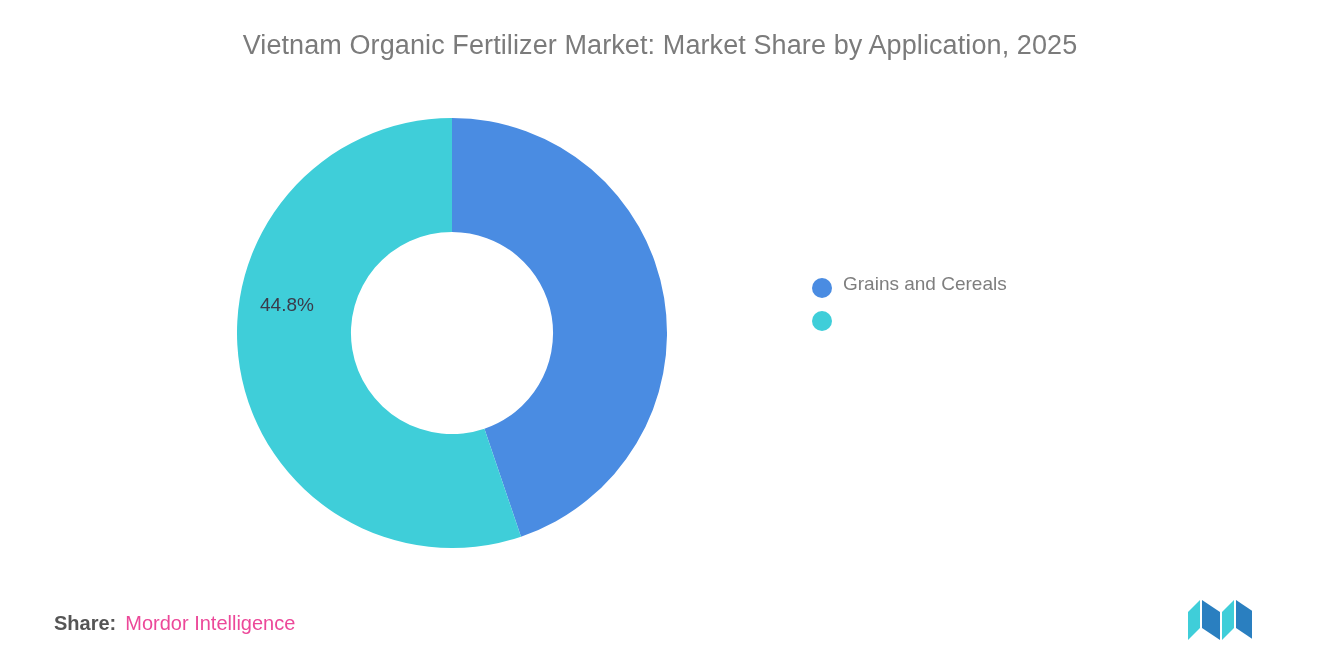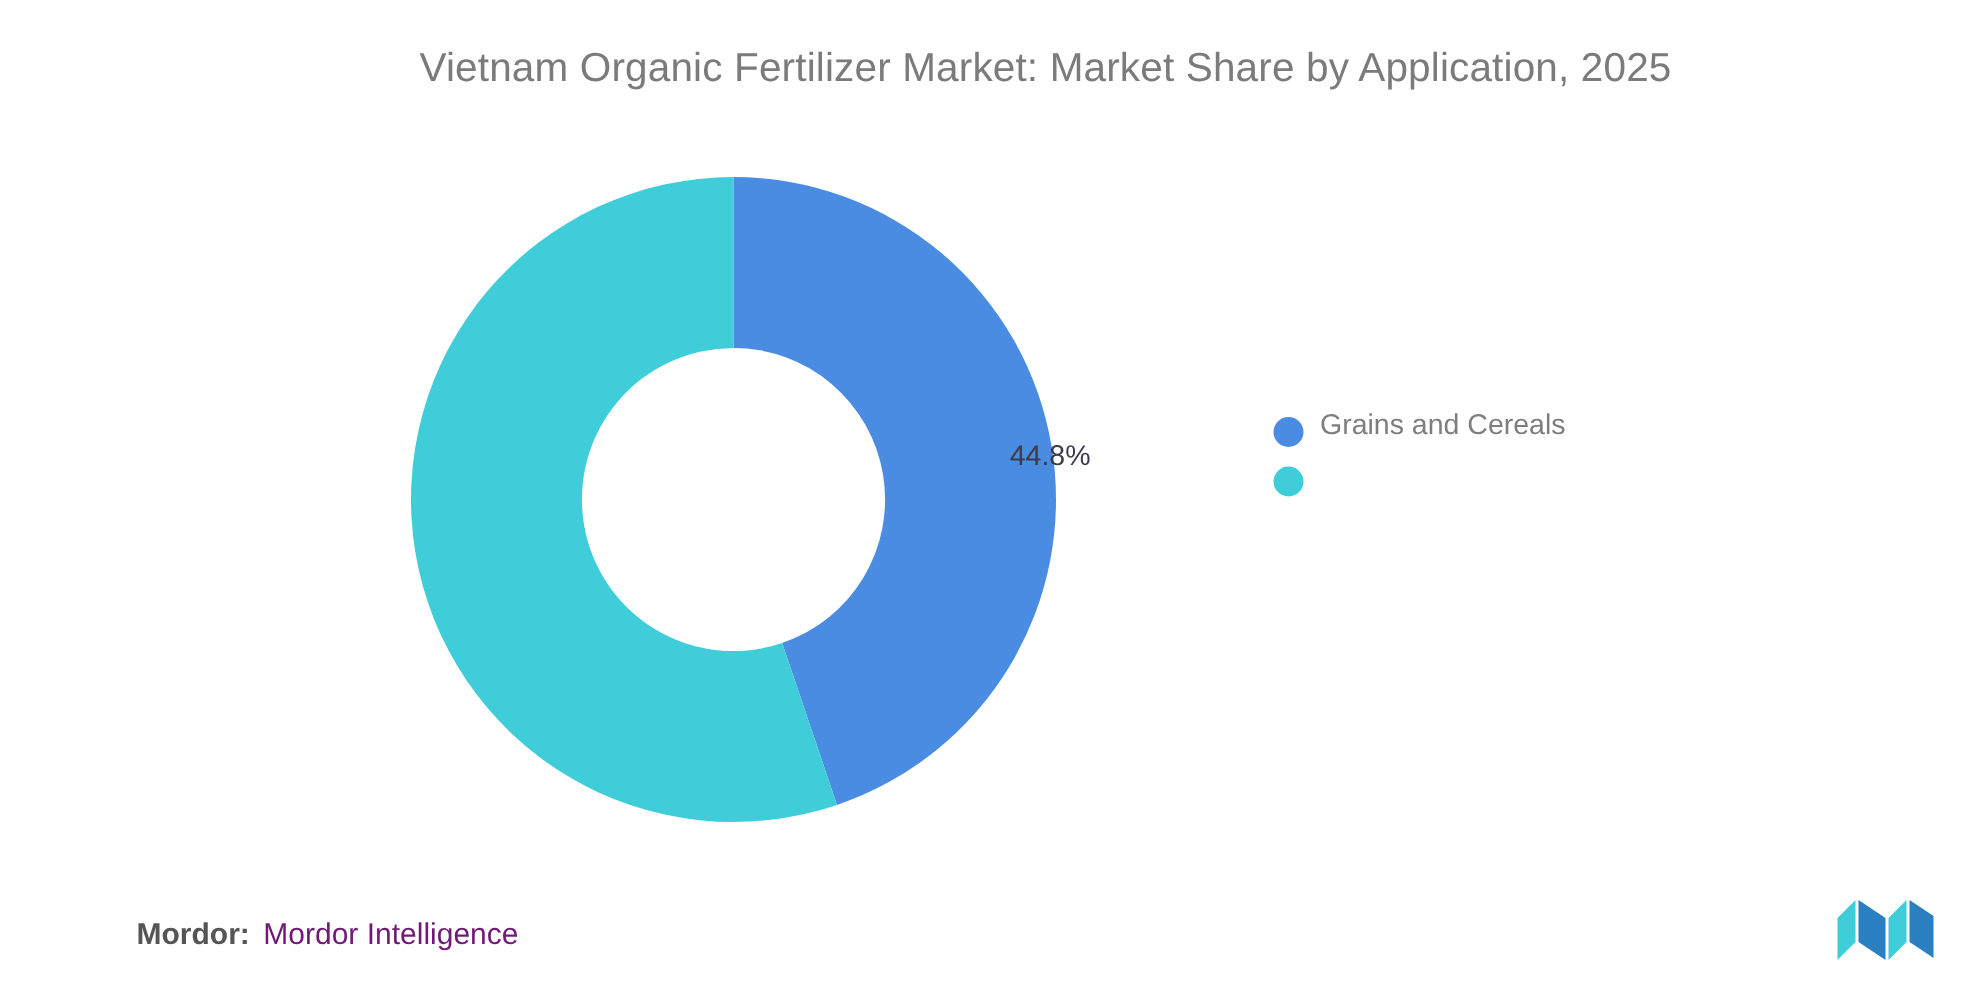--- a/index.html
+++ b/index.html
@@ -11,21 +11,20 @@
   body {
     font-family: "Liberation Sans", sans-serif;
     -webkit-font-smoothing: antialiased;
   }
   #page {
     position: relative;
     width: 1252px;
     height: 665px;
     background: #ffffff;
     overflow: hidden;
-    margin-left: 37px;
   }
 
   
   #chart-title {
     position: absolute;
     left: 0;
     top: 30px;
     width: 1320px;
     text-align: center;
     font-size: 27px;
@@ -46,21 +45,21 @@
   #donut-svg {
     display: block;
     width: 430px;
     height: 430px;
   }
   #slice-label-grains {
     position: absolute;
     left: 0;
     top: 176px;
     width: 430px;
-    text-align: right;
+    text-align: left;
     font-size: 19px;
     color: #3b3b4a;
     pointer-events: none;
   }
   
   #slice-label-grains > span {
     position: relative;
     left: 23px;
   }
 
@@ -102,21 +101,21 @@
   }
   #source-label {
     font-size: 20px;
     font-weight: 700;
     color: #555555;
     margin-right: 9px;
   }
   #source-value {
     font-size: 20px;
     font-weight: 400;
-    color: #701a75;
+    color: #ec4899;
   }
 
   
   #brand-logo {
     position: absolute;
     left: 1186px;
     top: 598px;
     width: 72px;
     height: 44px;
   }
@@ -146,21 +145,21 @@
     <div class="legend-item">
       <span class="legend-swatch" style="background: rgb(74, 140, 226);"></span>
       <span class="legend-label">Grains and Cereals</span>
     </div>
     <div class="legend-item">
       <span class="legend-swatch" style="background: rgb(63, 206, 217);"></span>
     </div>
   </div>
 
   <div id="source-line">
-    <span id="source-label">Mordor:</span>
+    <span id="source-label">Share:</span>
     <span id="source-value">Mordor Intelligence</span>
   </div>
 
   <div id="brand-logo">
     <svg viewBox="0 0 72 44">
       <polygon points="2,42 2,14 14,2 14,30" fill="#3fced9"></polygon>
       <polygon points="16,2 16,30 34,42 34,14" fill="#2a7fc0"></polygon>
       <polygon points="36,14 36,42 48,30 48,2" fill="#3fced9"></polygon>
       <polygon points="50,2 50,30 68,42 68,14" fill="#2a7fc0"></polygon>
     </svg>

